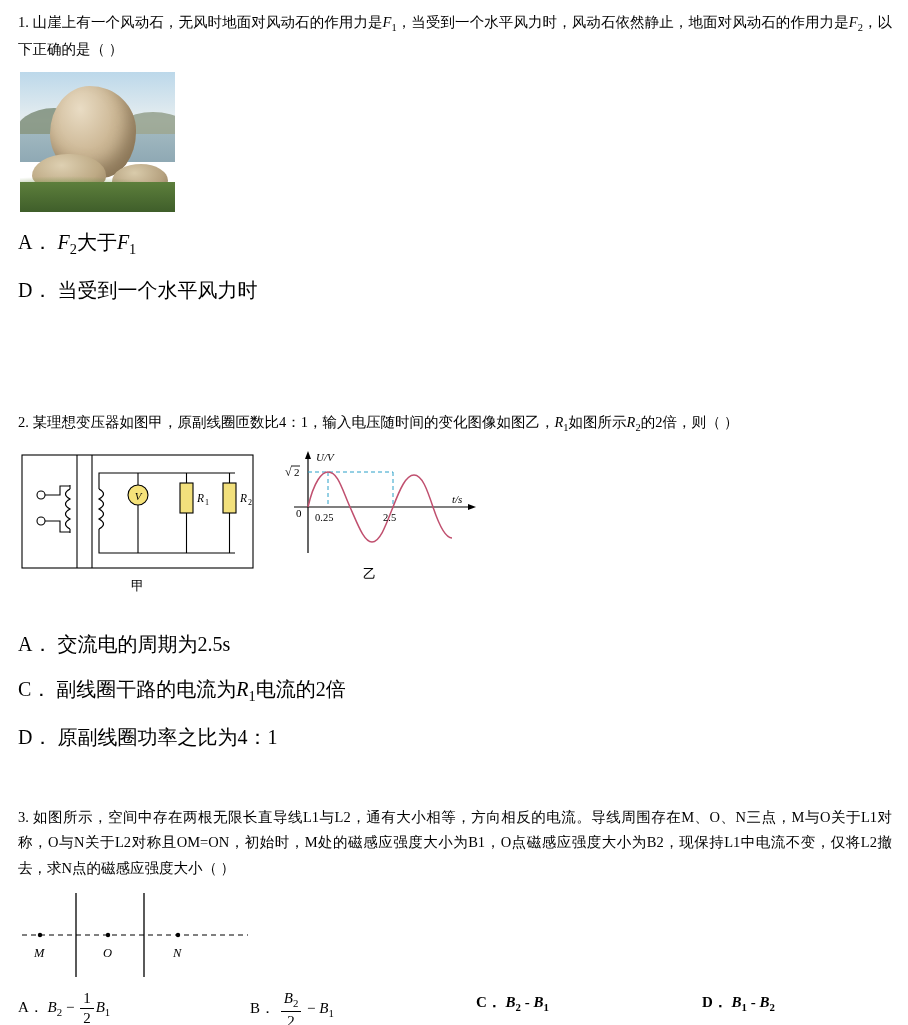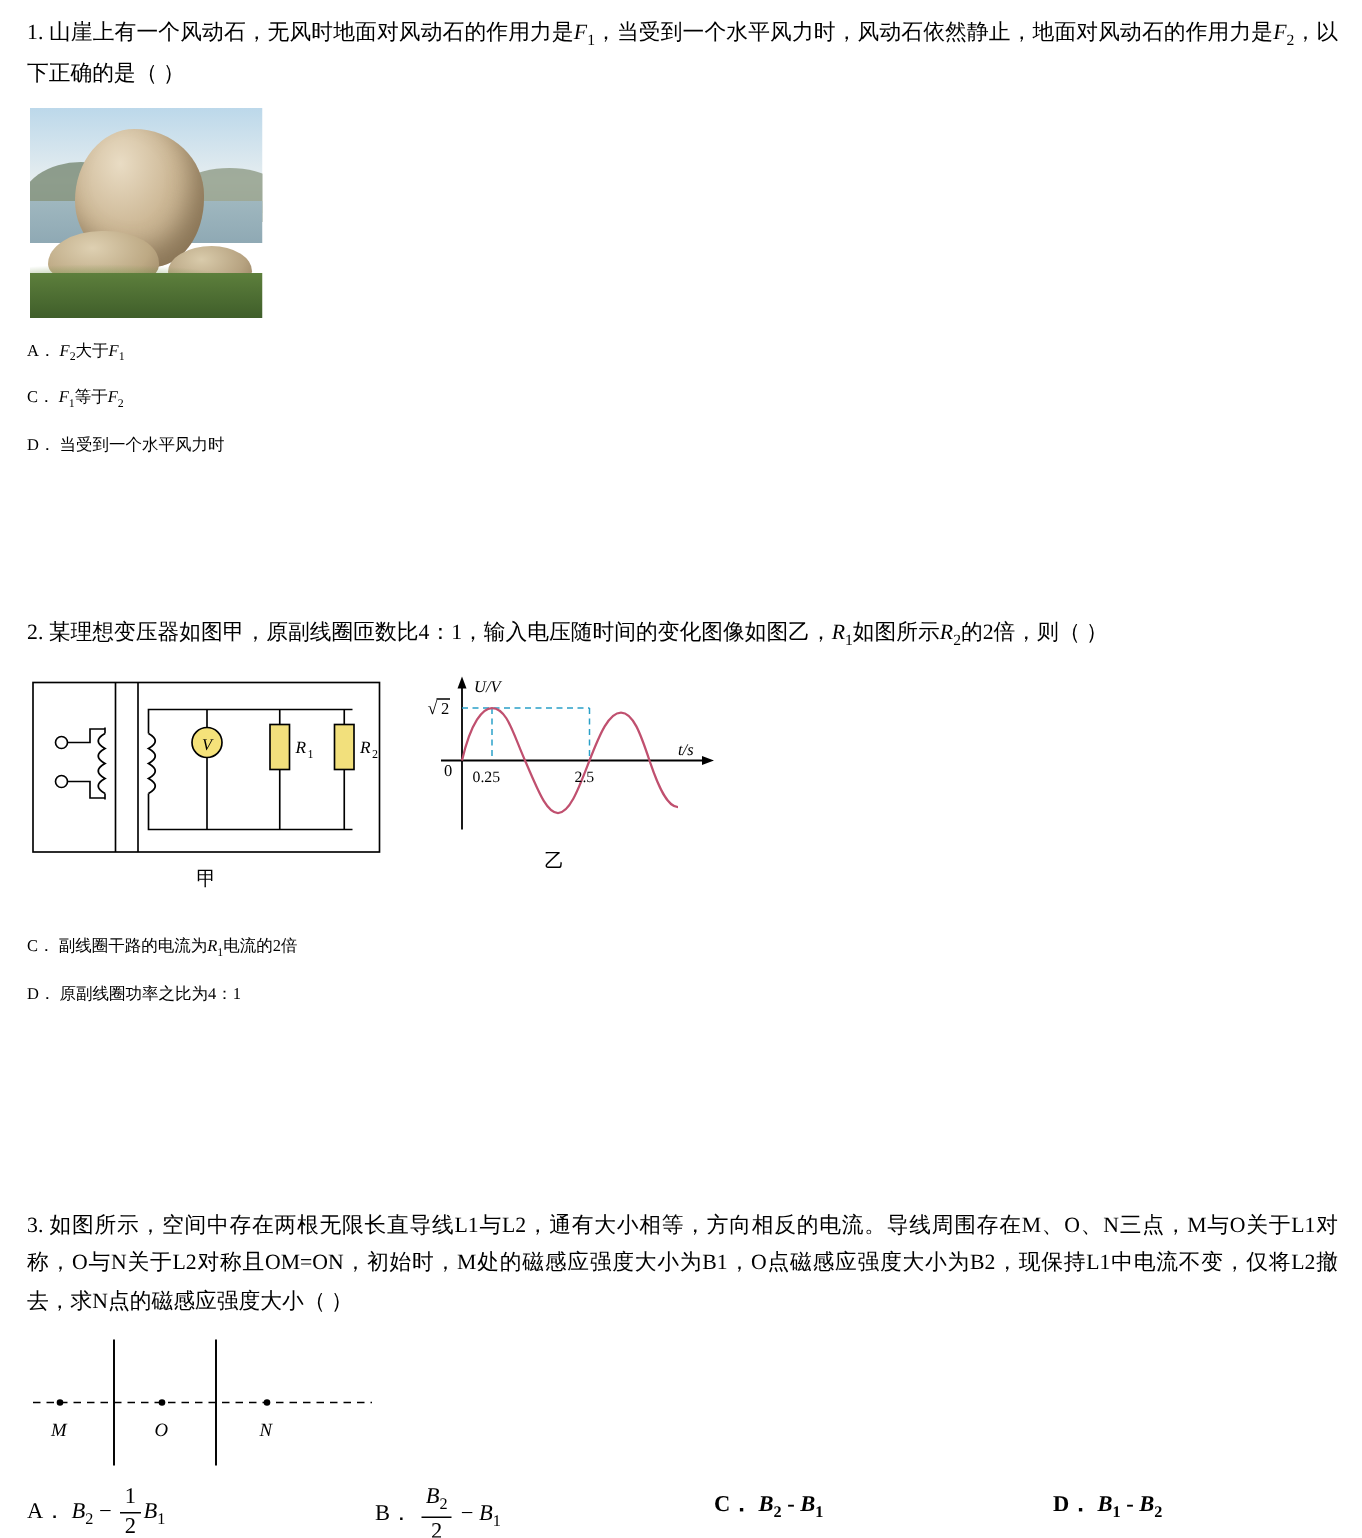--- a/index.html
+++ b/index.html
@@ -26,21 +26,21 @@
     position: absolute;
     left: 18px;
     width: 874px;
   }
   .stem {
     line-height: 1.75;
     text-align: justify;
     font-size: 14.5px;
   }
   .opt {
-    font-size: 11px;
+    font-size: 20px;
     line-height: 1.6;
     margin-top: 11px;
   }
   i, .it { font-style: italic; font-family: "Liberation Serif", serif; }
   sub { font-size: 0.72em; }
 
   
   #q1 { top: 10px; }
   .rockimg {
     width: 155px;
@@ -132,24 +132,20 @@
       <div class="rock3"></div>
       <div class="grass2"></div>
       <div class="grass"></div>
     </div>
 
     <div class="opt" style="margin-top:14px">
       <span>A．</span>
       <i>F</i><sub>2</sub><span>大于</span><i>F</i><sub>1</sub>
     </div>
     <div class="opt" style="margin-top:13px">
-      <span>C．</span>
-      <i>F</i><sub>1</sub><span>等于</span><i>F</i><sub>2</sub>
-    </div>
-    <div class="opt" style="margin-top:13px">
       <span>D．</span>
       <span>当受到一个水平风力时</span>
     </div>
   </div>
 
   <div class="q" id="q2">
     <div class="stem">
       <span>2.</span>
       <span>某理想变压器如图甲，原副线圈匝数比4：1，输入电压随时间的变化图像如图乙，</span><i>R</i><sub>1</sub><span>如图所示</span><i>R</i><sub>2</sub><span>的2倍，则（      ）</span>
     </div>
@@ -219,20 +215,24 @@
         <text x="35" y="76" font-size="10.5" font-family="Liberation Serif, serif">0.25</text>
         <text x="103" y="76" font-size="10.5" font-family="Liberation Serif, serif">2.5</text>
         <text x="-12" y="31" font-size="11" font-family="Liberation Serif, serif">48</text>
         <text x="5" y="31" font-size="12" font-family="Liberation Serif, serif">√</text>
         <text x="14" y="31" font-size="11" font-family="Liberation Serif, serif">2</text>
         <line x1="11" y1="21" x2="20" y2="21" stroke="#000" stroke-width="0.9"></line>
       </svg>
       <div class="cap2" style="left:345px; top:120px;">乙</div>
     </div>
 
+    <div class="opt" style="margin-top:18px">
+      <span>A．</span>
+      <span>交流电的周期为2.5s</span>
+    </div>
     <div class="opt" style="margin-top:13px">
       <span>C．</span>
       <span>副线圈干路的电流为</span><i>R</i><sub>1</sub><span>电流的2倍</span>
     </div>
     <div class="opt" style="margin-top:13px">
       <span>D．</span>
       <span>原副线圈功率之比为4：1</span>
     </div>
   </div>
 

